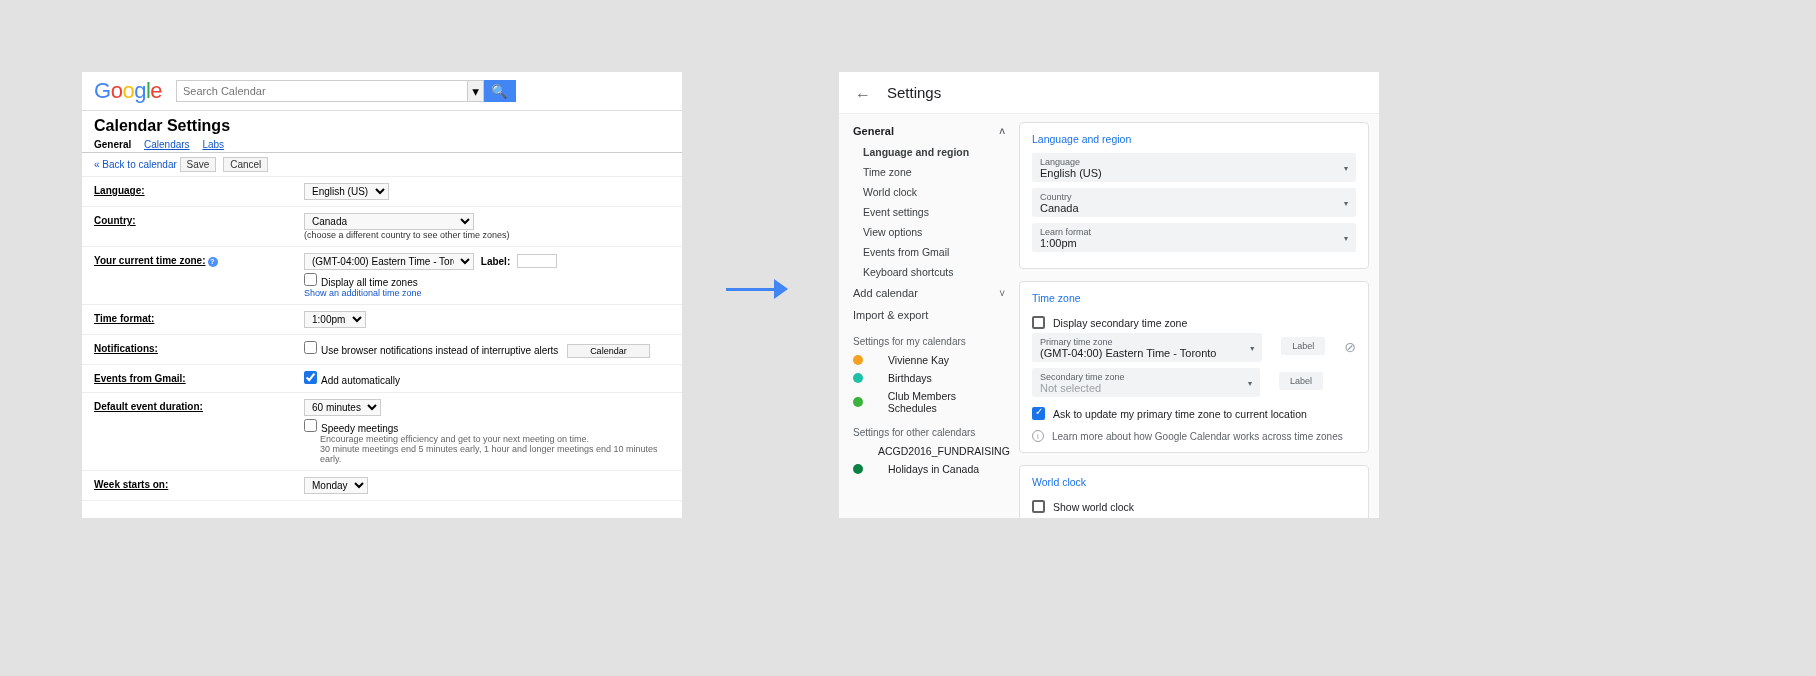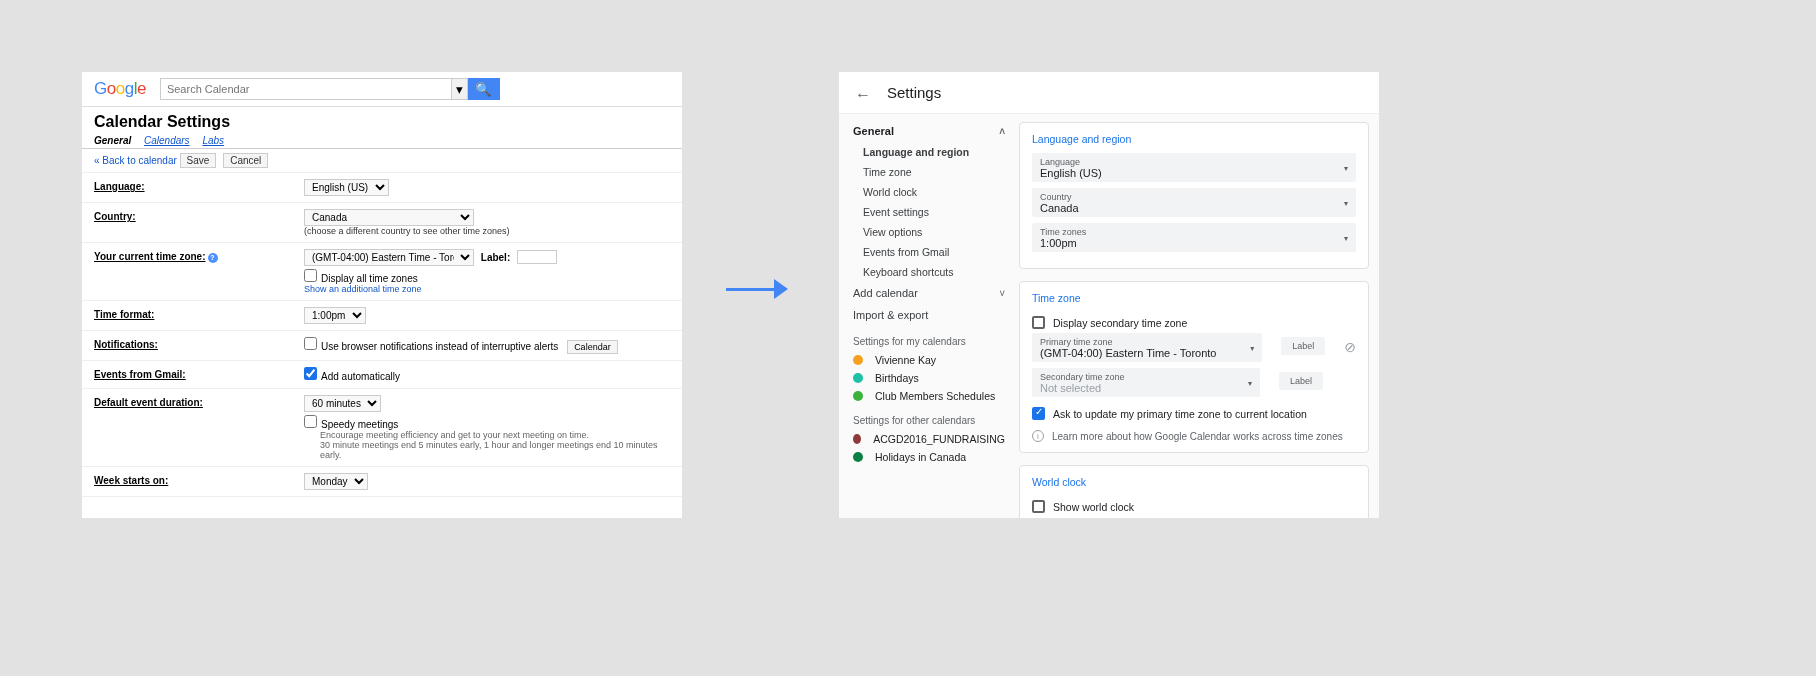--- a/index.html
+++ b/index.html
@@ -1,65 +1,65 @@
 <!DOCTYPE html>
 <html><head>
 <meta charset="utf-8">
 <style>
 * { box-sizing: border-box; margin: 0; padding: 0; }
 body { font-family: Arial, sans-serif; background: #e2e2e2; width: 1816px; height: 676px; position: relative; overflow: hidden; }
 
 
 .old-panel { position: absolute; left: 82px; top: 72px; width: 600px; height: 446px; background: #fff; overflow: hidden; font-size: 10px; }
 .old-header { padding: 6px 12px; display: flex; align-items: center; gap: 14px; border-bottom: 1px solid #ddd; }
-.google-logo { font-size: 17px; font-weight: 500; letter-spacing: -0.5px; }
+.google-logo { font-size: 22px; font-weight: 500; letter-spacing: -0.5px; }
 .google-logo span:nth-child(1){color:#4285F4}.google-logo span:nth-child(2){color:#EA4335}.google-logo span:nth-child(3){color:#FBBC05}.google-logo span:nth-child(4){color:#4285F4}.google-logo span:nth-child(5){color:#34A853}.google-logo span:nth-child(6){color:#EA4335}
 .search-wrap { display: flex; flex: 0 0 340px; }
 .search-input { flex: 1; border: 1px solid #ccc; padding: 3px 6px; font-size: 11px; height: 22px; }
 .search-drop { width: 16px; border: 1px solid #ccc; border-left: none; background: #f1f1f1; }
 .search-btn { width: 32px; background: #4285F4; border: none; color: #fff; display:flex; align-items:center; justify-content:center; }
 .page-title { font-size: 16px; font-weight: bold; padding: 6px 12px 4px; }
-.tabs-row { padding: 0 12px 2px; border-bottom: 1px solid #ccc; font-size: 10px; font-style: italic; }
+.tabs-row { padding: 0 12px 2px; border-bottom: 1px solid #ccc; font-size: 10px; }
 .tabs-row a { margin-right: 10px; text-decoration: none; }
 .tabs-row .active { color: #000; font-weight: bold; }
 .tabs-row .link { color: #1155cc; text-decoration: underline; }
 .actions-row { padding: 4px 12px; font-size: 10px; border-bottom: 1px solid #eee; }
 .actions-row a { color: #1155cc; text-decoration: none; margin-right: 0; }
 .actions-row .btn { color: #333; border: 1px solid #ccc; background: #f5f5f5; padding: 1px 6px; margin-right: 4px; font-size: 10px; }
 .form-row { display: flex; padding: 6px 12px; border-bottom: 1px solid #eee; font-size: 10px; }
 .form-label { width: 210px; font-weight: bold; padding-top: 2px; text-decoration: underline; }
 .form-ctrl { flex: 1; }
 .form-ctrl select { border: 1px solid #ccc; font-size: 10px; padding: 1px 3px; background: #f8f8f8; }
 .help-icon { display: inline-block; width: 10px; height: 10px; border-radius: 50%; background: #4d90fe; color: #fff; font-size: 7px; text-align: center; line-height: 10px; margin-left: 2px; }
 .sub-text { font-size: 9px; color: #333; }
 .sub-text.gray { color: #666; }
 .blue-link { color: #1155cc; font-size: 9px; cursor: pointer; }
 .chk { margin-right: 4px; accent-color: #1a73e8; }
-.cal-btn { border: 1px solid #ccc; background: #f5f5f5; padding: 1px 6px; font-size: 9px; margin-left: 6px; }
+.cal-btn { border: 1px solid #ccc; background: #f5f5f5; padding: 1px 22px; font-size: 9px; margin-left: 6px; }
 .label-txt { margin: 0 4px; font-weight: bold; }
 .tiny-input { border: 1px solid #ccc; width: 40px; height: 14px; }
 
 
 .arrow { position: absolute; left: 726px; top: 279px; }
 .arrow-line { position: absolute; top: 9px; width: 50px; height: 3px; background: #4285F4; }
 .arrow-head { position: absolute; left: 48px; top: 0; width: 0; height: 0; border-left: 14px solid #4285F4; border-top: 10px solid transparent; border-bottom: 10px solid transparent; }
 
 
 .new-panel { position: absolute; left: 839px; top: 72px; width: 540px; height: 446px; background: #fafafa; overflow: hidden; font-size: 11px; color: #202124; }
 .new-appbar { background: #fff; height: 42px; display: flex; align-items: center; padding: 0 16px; border-bottom: 1px solid #eee; }
 .back-icon { font-size: 16px; color: #5f6368; margin-right: 16px; cursor: pointer; }
 .appbar-title { font-size: 15px; }
 .new-body { display: flex; height: calc(100% - 42px); }
 .new-side { width: 180px; padding: 6px 0; overflow-y: auto; font-size: 11px; }
 .side-item { padding: 5px 14px; color: #3c4043; cursor: pointer; display: flex; justify-content: space-between; align-items: center; }
 .side-item.bold { font-weight: 700; color: #202124; }
 .side-sub { padding: 4px 14px 4px 24px; color: #3c4043; cursor: pointer; font-size: 10.5px; }
 .side-sub.sel { font-weight: 700; }
 .side-label { padding: 10px 14px 4px; color: #5f6368; font-size: 10px; }
-.cal-row { display: flex; align-items: center; padding: 3px 14px; gap: 12px; font-size: 10.5px; cursor: pointer; }
+.cal-row { display: flex; align-items: center; padding: 3px 14px; gap: 25px; font-size: 10.5px; cursor: pointer; }
 .dot { width: 10px; height: 10px; border-radius: 50%; }
 .chev { font-size: 10px; color: #5f6368; }
 .new-main { flex: 1; padding: 8px 10px 8px 0; overflow-y: auto; }
 .card { background: #fff; border: 1px solid #e0e0e0; border-radius: 4px; padding: 10px 12px; margin-bottom: 12px; }
 .card-title { color: #1a73e8; font-size: 10.5px; font-weight: 500; margin-bottom: 8px; }
 .md-select { background: #f1f3f4; border-radius: 2px; padding: 4px 8px 3px; margin-bottom: 6px; position: relative; cursor: pointer; }
 .md-select .lbl { font-size: 9px; color: #5f6368; }
 .md-select .val { font-size: 11px; color: #202124; }
 .md-select .arr { position: absolute; right: 8px; top: 50%; transform: translateY(-50%); font-size: 8px; color: #5f6368; }
 .check-row { display: flex; align-items: center; gap: 8px; padding: 4px 0; font-size: 10.5px; }
@@ -219,21 +219,21 @@
             <div class="lbl">Language</div>
             <div class="val">English (US)</div>
             <span class="arr">▾</span>
           </div>
         <div class="md-select">
             <div class="lbl">Country</div>
             <div class="val">Canada</div>
             <span class="arr">▾</span>
           </div>
         <div class="md-select">
-            <div class="lbl">Time zones</div>
+            <div class="lbl">Learn format</div>
             <div class="val">1:00pm</div>
             <span class="arr">▾</span>
           </div>
       </div>
 
       <div class="card">
         <div class="card-title">Time zone</div>
         <div class="check-row">
             <span class="md-check"></span>
             <span>Display secondary time zone</span>

